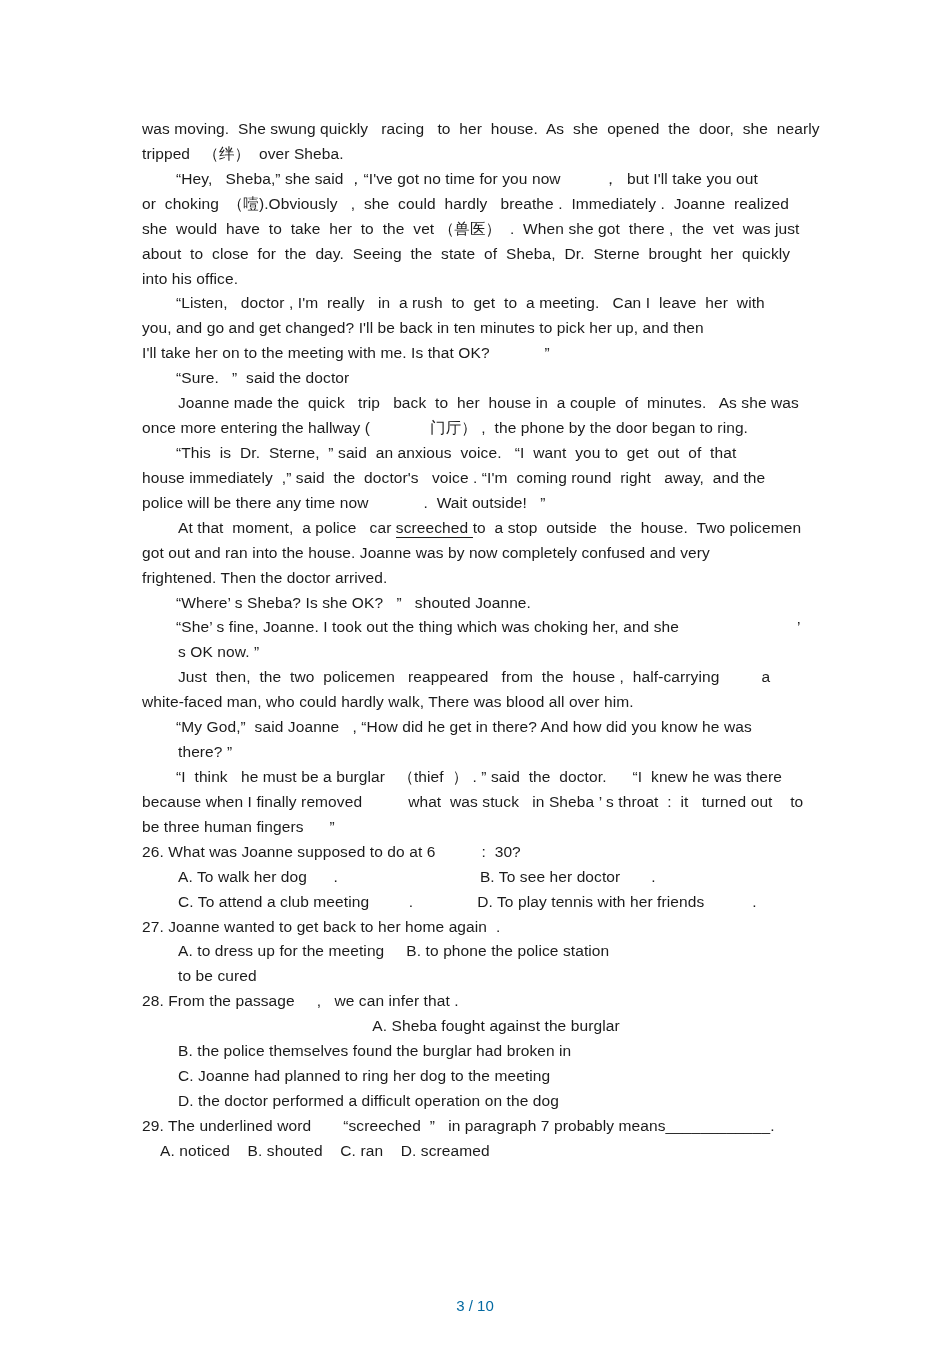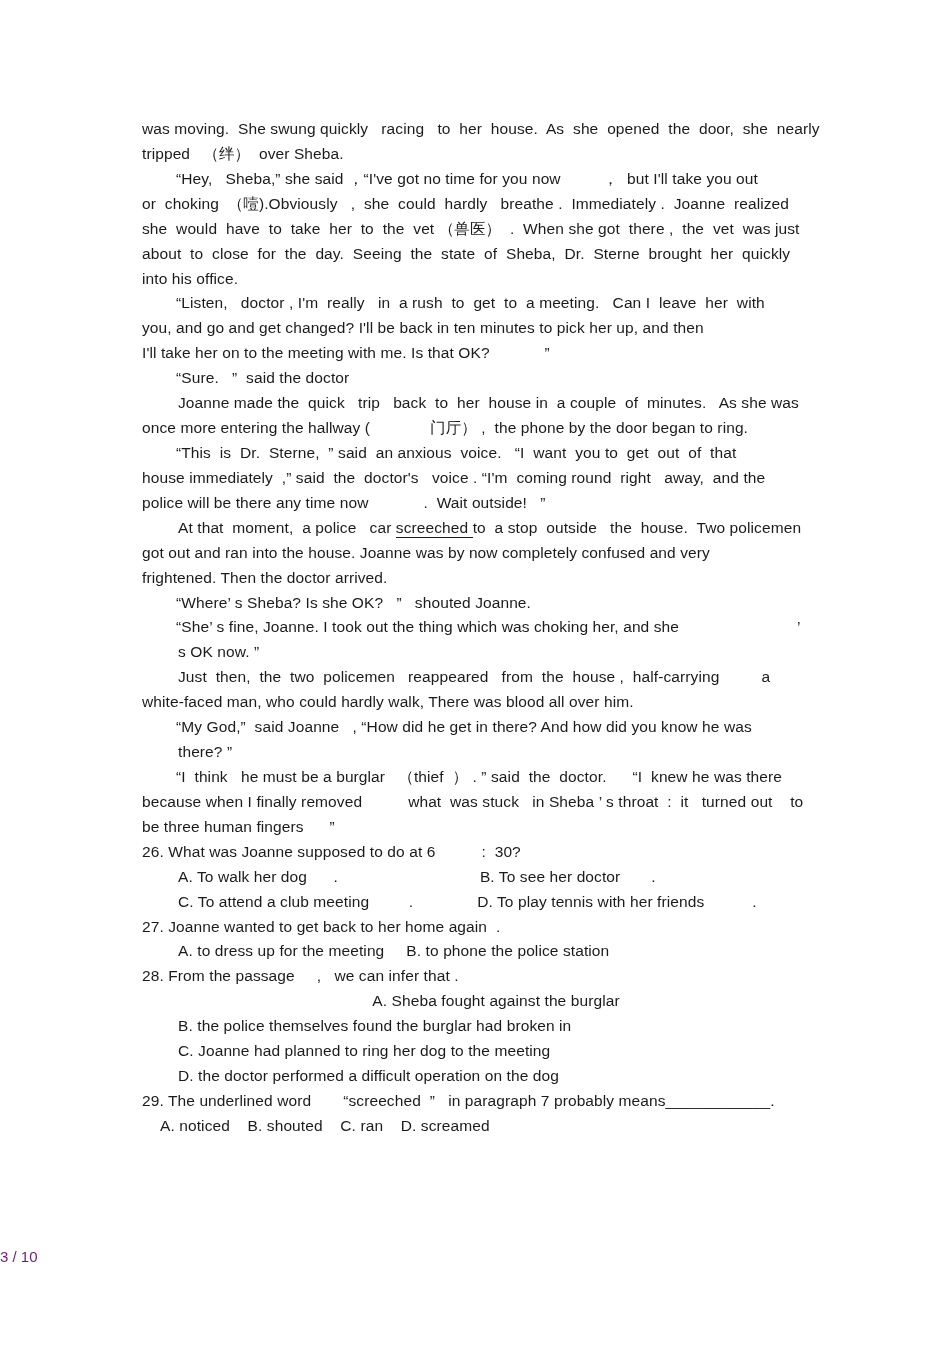--- a/index.html
+++ b/index.html
@@ -34,24 +34,25 @@
     height: 1px;
   }
   .underlined {
     text-decoration: none;
     border-bottom: 1.5px solid #1b1b1b;
     padding-bottom: 1px;
   }
   .footer {
     position: absolute;
     left: 0;
-    top: 1248px;
+    top: 1297px;
     width: 100%;
+    text-align: center;
     font-size: 15px;
-    color: #701a75;
+    color: #0369a1;
   }
 </style>
 </head>
 <body>
 
 <div class="page">
   <div class="content">
       <div class="line">was moving.  She swung quickly   racing   to  her  house.  As  she  opened  the  door,  she  nearly</div>
       <div class="line">tripped   （绊）  over Sheba.</div>
       <div class="line" style="padding-left: 34px;">“Hey,   Sheba,” she said ，“I've got no time for you now<span class="hgap" style="width: 42px;"></span>，  but I'll take you out</div>
@@ -79,20 +80,21 @@
       <div class="line" style="padding-left: 34px;">“My God,”  said Joanne   , “How did he get in there? And how did you know he was</div>
       <div class="line" style="padding-left: 36px;">there? ”</div>
       <div class="line" style="padding-left: 34px;">“I  think   he must be a burglar   （thief  ） . ” said  the  doctor.<span class="hgap" style="width: 26px;"></span>“I  knew he was there</div>
       <div class="line">because when I finally removed<span class="hgap" style="width: 46px;"></span>what  was stuck   in Sheba ’ s throat  :  it   turned out    to</div>
       <div class="line">be three human fingers<span class="hgap" style="width: 26px;"></span>”</div>
       <div class="line">26. What was Joanne supposed to do at 6<span class="hgap" style="width: 46px;"></span>:  30?</div>
       <div class="line" style="padding-left: 36px;">A. To walk her dog      .<span class="hgap" style="width: 142px;"></span>B. To see her doctor       .</div>
       <div class="line" style="padding-left: 36px;">C. To attend a club meeting         .<span class="hgap" style="width: 64px;"></span>D. To play tennis with her friends<span class="hgap" style="width: 48px;"></span>.</div>
       <div class="line">27. Joanne wanted to get back to her home again  .</div>
       <div class="line" style="padding-left: 36px;">A. to dress up for the meeting     B. to phone the police station</div>
+      <div class="line" style="padding-left: 36px;">to be cured</div>
       <div class="line">28. From the passage     ,   we can infer that .</div>
       <div class="line" style="padding-left: 36px; text-align: center;">A. Sheba fought against the burglar</div>
       <div class="line" style="padding-left: 36px;">B. the police themselves found the burglar had broken in</div>
       <div class="line" style="padding-left: 36px;">C. Joanne had planned to ring her dog to the meeting</div>
       <div class="line" style="padding-left: 36px;">D. the doctor performed a difficult operation on the dog</div>
       <div class="line">29. The underlined word<span class="hgap" style="width: 32px;"></span>“screeched  ”   in paragraph 7 probably means____________.</div>
       <div class="line" style="padding-left: 18px;">A. noticed    B. shouted    C. ran    D. screamed</div>
     </div>
   <div class="footer">3 / 10</div>
 </div>

